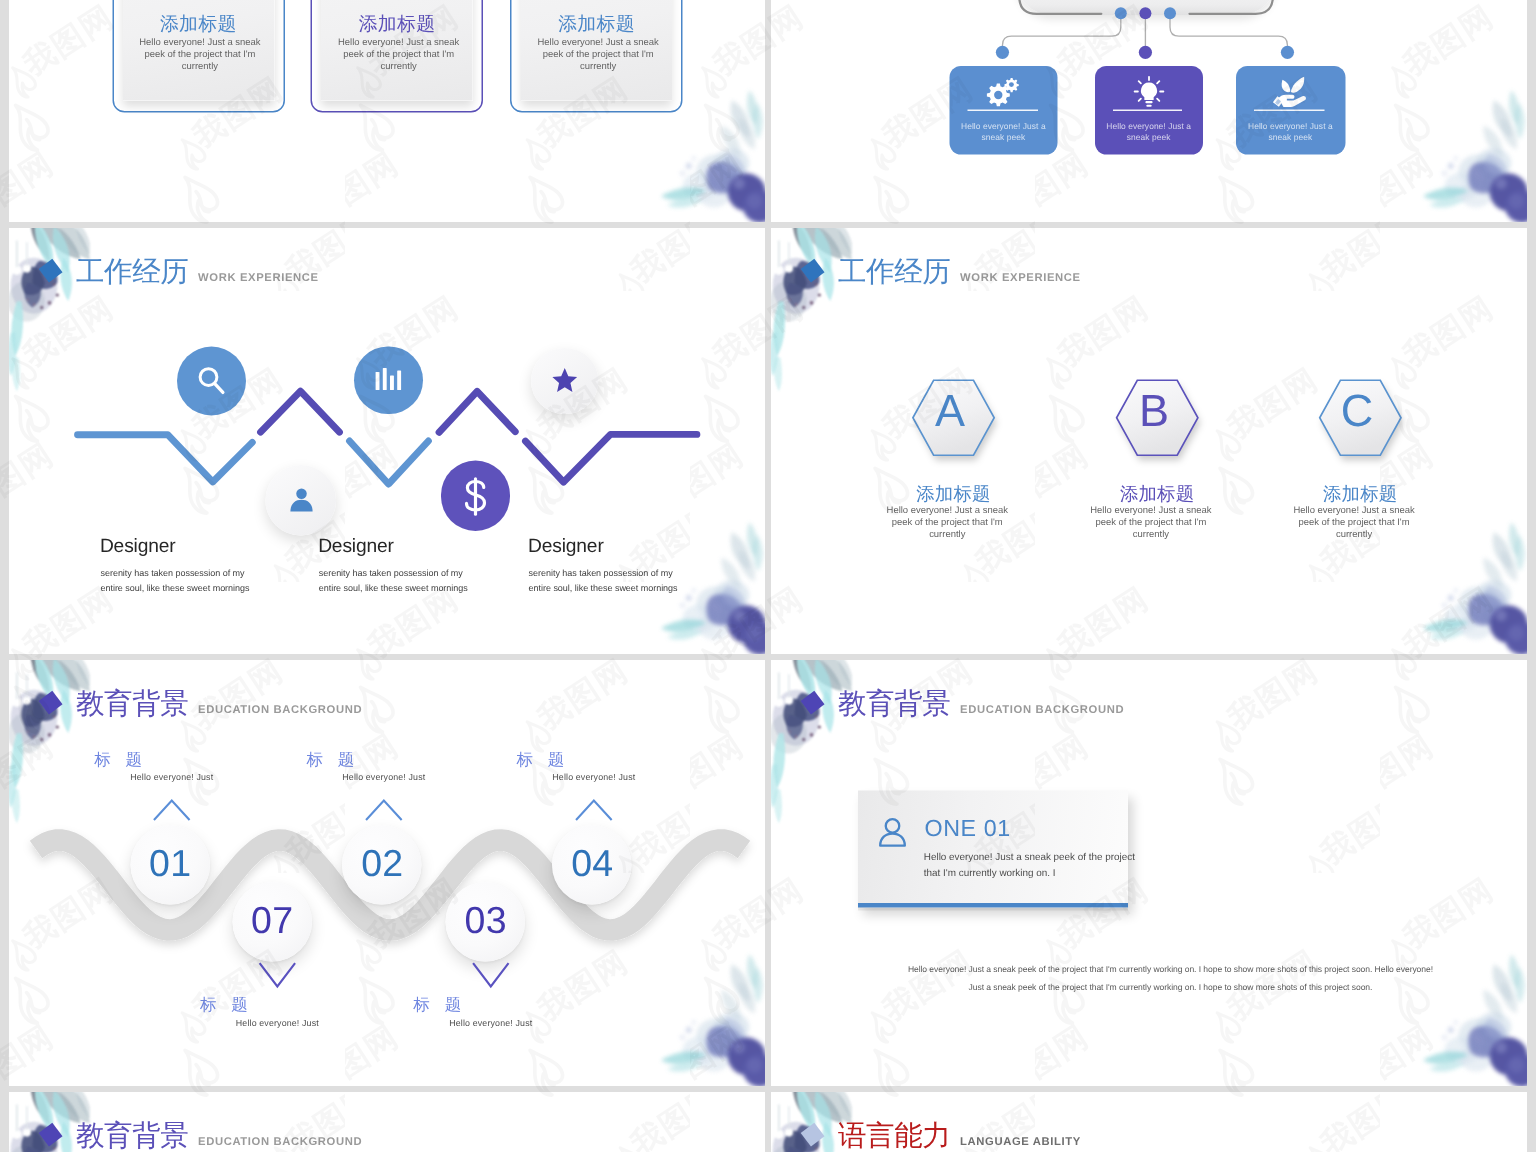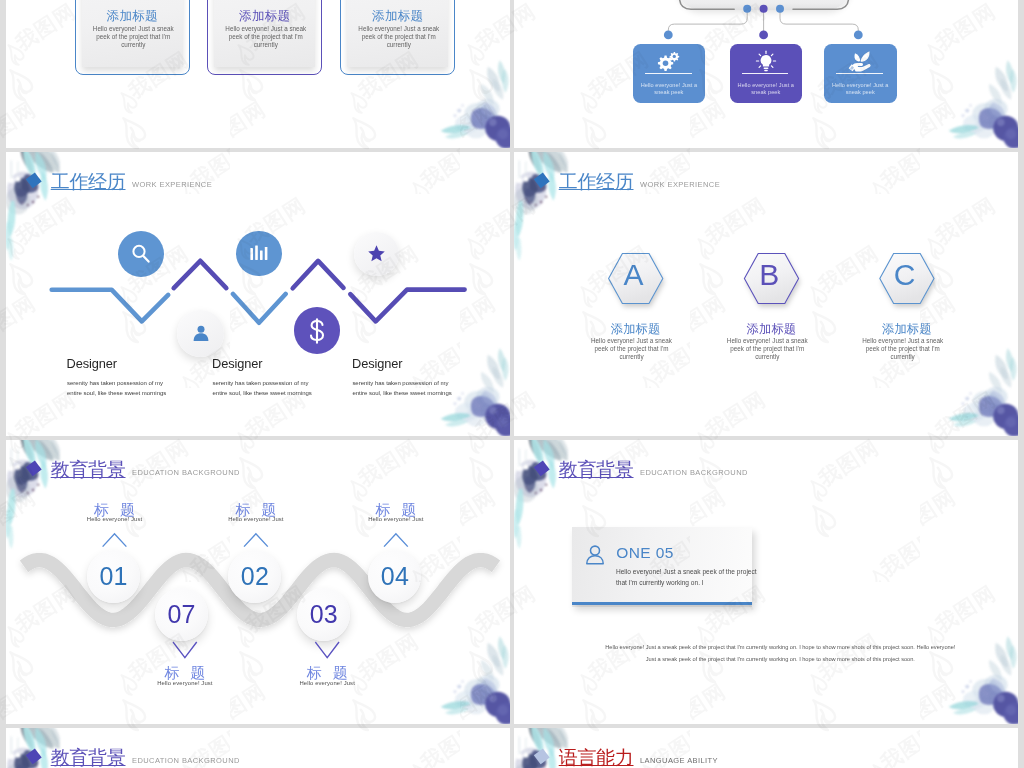--- a/index.html
+++ b/index.html
@@ -16,22 +16,22 @@
   .s-row0{top:-136px;}   
   .s-row1{top:152px;}
   .s-row2{top:440px;}
   .s-row3{top:728px;}
 
   
   .hdr{position:absolute;left:0;top:0;width:100%;height:64px;}
   .hdr .flower{position:absolute;left:-1px;top:-3px;width:55px;height:112px;filter:blur(.85px) saturate(.82);opacity:.85;}
   .hdr .diamond{position:absolute;left:18.6px;top:18.5px;width:17.5px;height:18.8px;z-index:3;transform:rotate(8deg);}
   .hdr .zh{position:absolute;left:44.7px;top:20.2px;font-size:19px;line-height:1;letter-spacing:-0.3px;
-           font-family:"Liberation Sans","DejaVu Sans",sans-serif;font-weight:400;white-space:nowrap;text-decoration:underline;}
-  .hdr .en{position:absolute;top:29px;font-size:7.5px;line-height:1;color:#9a9a9a;letter-spacing:0.42px;white-space:nowrap;}
+           font-family:"Liberation Sans","DejaVu Sans",sans-serif;font-weight:400;white-space:nowrap;}
+  .hdr .en{position:absolute;top:29px;font-size:7.5px;line-height:1;color:#9a9a9a;letter-spacing:0.42px;white-space:nowrap;font-weight:bold;}
 
   .cblue{color:#4a86c8;}
   .cpurp{color:#5b50b8;}
 
   
   .br-flower{position:absolute;right:-3px;bottom:-2px;width:74px;height:99px;pointer-events:none;filter:blur(1.3px) saturate(.78);opacity:.80;}
 
   
   .wm-layer{position:absolute;left:0;top:0;width:1024px;height:768px;pointer-events:none;z-index:40;}
   
@@ -60,21 +60,21 @@
   .hx{position:absolute;width:60px;height:52px;}
   .hx .letter{position:absolute;left:0;right:0;top:0;text-align:center;font-size:30px;line-height:1;font-weight:400;letter-spacing:-0.2px;}
   .hx-t{position:absolute;width:120px;text-align:center;font-size:12.3px;line-height:1;letter-spacing:.1px;}
   .hx-b{position:absolute;width:87px;text-align:center;font-size:6.3px;color:#636363;line-height:1.24;}
 
   
   .wv-c{position:absolute;width:53px;height:53px;border-radius:50%;
      background:radial-gradient(circle at 38% 30%,#fdfdfe 0%,#fafafb 52%,#f1f1f3 100%);
      box-shadow:0 5px 10px rgba(0,0,0,.13), 0 1px 2px rgba(0,0,0,.05);
      display:flex;align-items:center;justify-content:center;font-size:25px;line-height:1;color:#2f73b8;letter-spacing:.2px;}
-  .wv-t{position:absolute;width:110px;text-align:center;font-size:15px;line-height:1;color:#6f86e0;letter-spacing:3.4px;text-indent:3.4px;}
+  .wv-t{position:absolute;width:110px;text-align:left;font-size:11px;line-height:1;color:#6f86e0;letter-spacing:3.4px;text-indent:3.4px;}
   .wv-s{position:absolute;width:130px;text-align:center;font-size:5.9px;line-height:1;color:#4f4f4f;letter-spacing:.1px;}
 
   
   .ec{position:absolute;width:180.5px;height:77.4px;
      background:linear-gradient(97deg,#e9e9ea 0%,#f2f2f3 40%,#fcfcfc 100%);
      box-shadow:3px 5px 7px rgba(0,0,0,.16);}
   .ec .bar{position:absolute;left:0;right:0;bottom:0;height:3px;}
   .ec .bar::after{content:"";position:absolute;left:0;right:0;top:3px;height:2px;background:rgba(0,0,0,.07);}
   .ec .hd{position:absolute;left:44.5px;top:17.8px;font-size:15.5px;line-height:1;letter-spacing:.4px;}
   .ec .bd{position:absolute;left:44.1px;width:141px;top:38.3px;font-size:6.6px;color:#4d4d4d;line-height:1.78;}
@@ -465,21 +465,21 @@
         </svg>
     <div class="zh cpurp">教育背景</div>
     <div class="en" style="left:126px">EDUCATION BACKGROUND</div>
   </div>
 
   <div class="ec" style="left:57.8px;top:87.4px">
     <svg class="ic" width="20" height="20" viewBox="0 0 20 20">
       <circle cx="10" cy="5.6" r="4.5" fill="none" stroke="#4a86c8" stroke-width="1.55"></circle>
       <path d="M1.8 18.8 C1.8 13.6 5.4 10.7 10 10.7 C14.6 10.7 18.2 13.6 18.2 18.8 Z" fill="none" stroke="#4a86c8" stroke-width="1.55" stroke-linejoin="round"></path>
     </svg>
-    <div class="hd cblue">ONE 05</div>
+    <div class="hd cblue">ONE 01</div>
     <div class="bd">Hello everyone! Just a sneak peek of the project that I'm currently working on. I</div>
     <div class="bar" style="background:#4a86c8"></div>
   </div>
 
 
   <div class="ec-foot">Hello everyone! Just a sneak peek of the project that I'm currently working on. I hope to show more shots of this project soon. Hello everyone! Just a sneak peek of the project that I'm currently working on. I hope to show more shots of this project soon.</div>
 
   <svg class="br-flower" viewBox="0 0 88 100">
         <use href="#flowerBR"></use>
       </svg>

